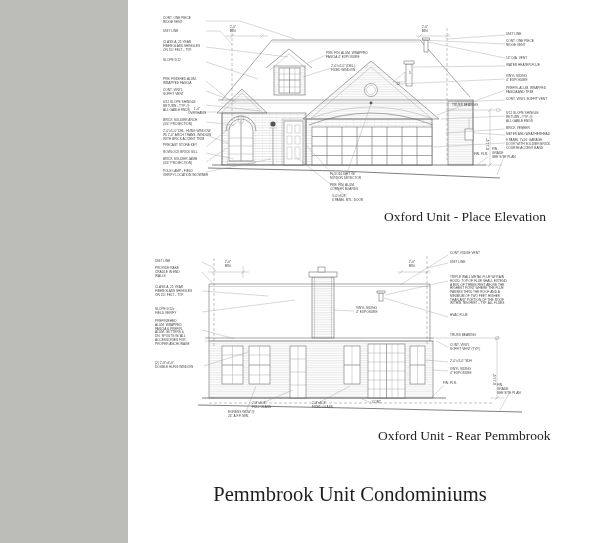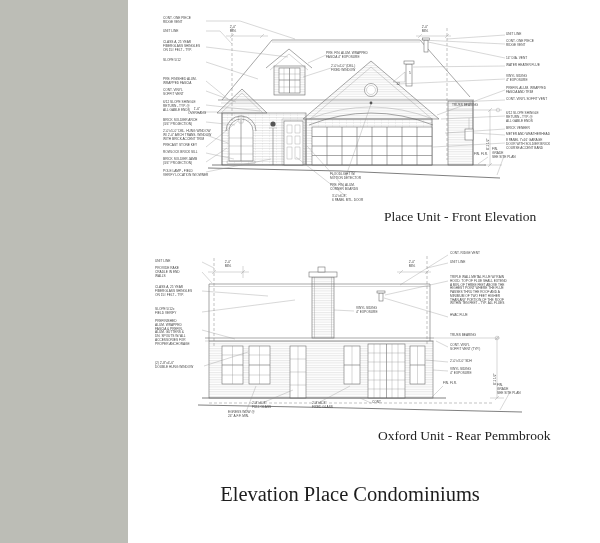--- a/index.html
+++ b/index.html
@@ -366,21 +366,21 @@
 SEE SITE PLAN</div>
 
 <div class="dim" style="left:224px;top:26px;width:18px">2'-0"
 MIN.</div>
 <div class="dim" style="left:416px;top:26px;width:18px">2'-0"
 MIN.</div>
 <div class="vdim" style="left:486px;top:150px">8'-1 1/2"</div>
 <div class="dim" style="left:406px;top:72px;width:8px">5</div>
 <div class="dim" style="left:392px;top:83px;width:12px">12</div>
 
-<div class="cap" style="left:384px;top:209px">Place Unit - Front Elevation</div>
+<div class="cap" style="left:384px;top:209px">Oxford Unit - Place Elevation</div>
 
 <div class="co" style="left:155px;top:260px;width:46px">UNIT LINE</div>
 <div class="co" style="left:155px;top:267px;width:46px">PROVIDE RAKE
 CRADLE IN END
 WALLS</div>
 <div class="co" style="left:155px;top:286px;width:46px">CLASS A, 25 YEAR
 FIBERGLASS SHINGLES
 ON 15# FELT - TYP.</div>
 <div class="co" style="left:155px;top:308px;width:46px">SLOPE 5/12±
 FIELD VERIFY</div>
@@ -420,13 +420,13 @@
 4" EXPOSURE</div>
 
 <div class="dim" style="left:219px;top:261px;width:18px">2'-0"
 MIN.</div>
 <div class="dim" style="left:403px;top:261px;width:18px">2'-0"
 MIN.</div>
 <div class="vdim" style="left:493px;top:385px">8'-1 1/2"</div>
 
 <div class="cap" style="left:378px;top:428px">Oxford Unit - Rear Pemmbrook</div>
 
-<div class="title">Elevation Place Condominiums</div>
+<div class="title">Pemmbrook Unit Condominiums</div>
 
 </body></html>

